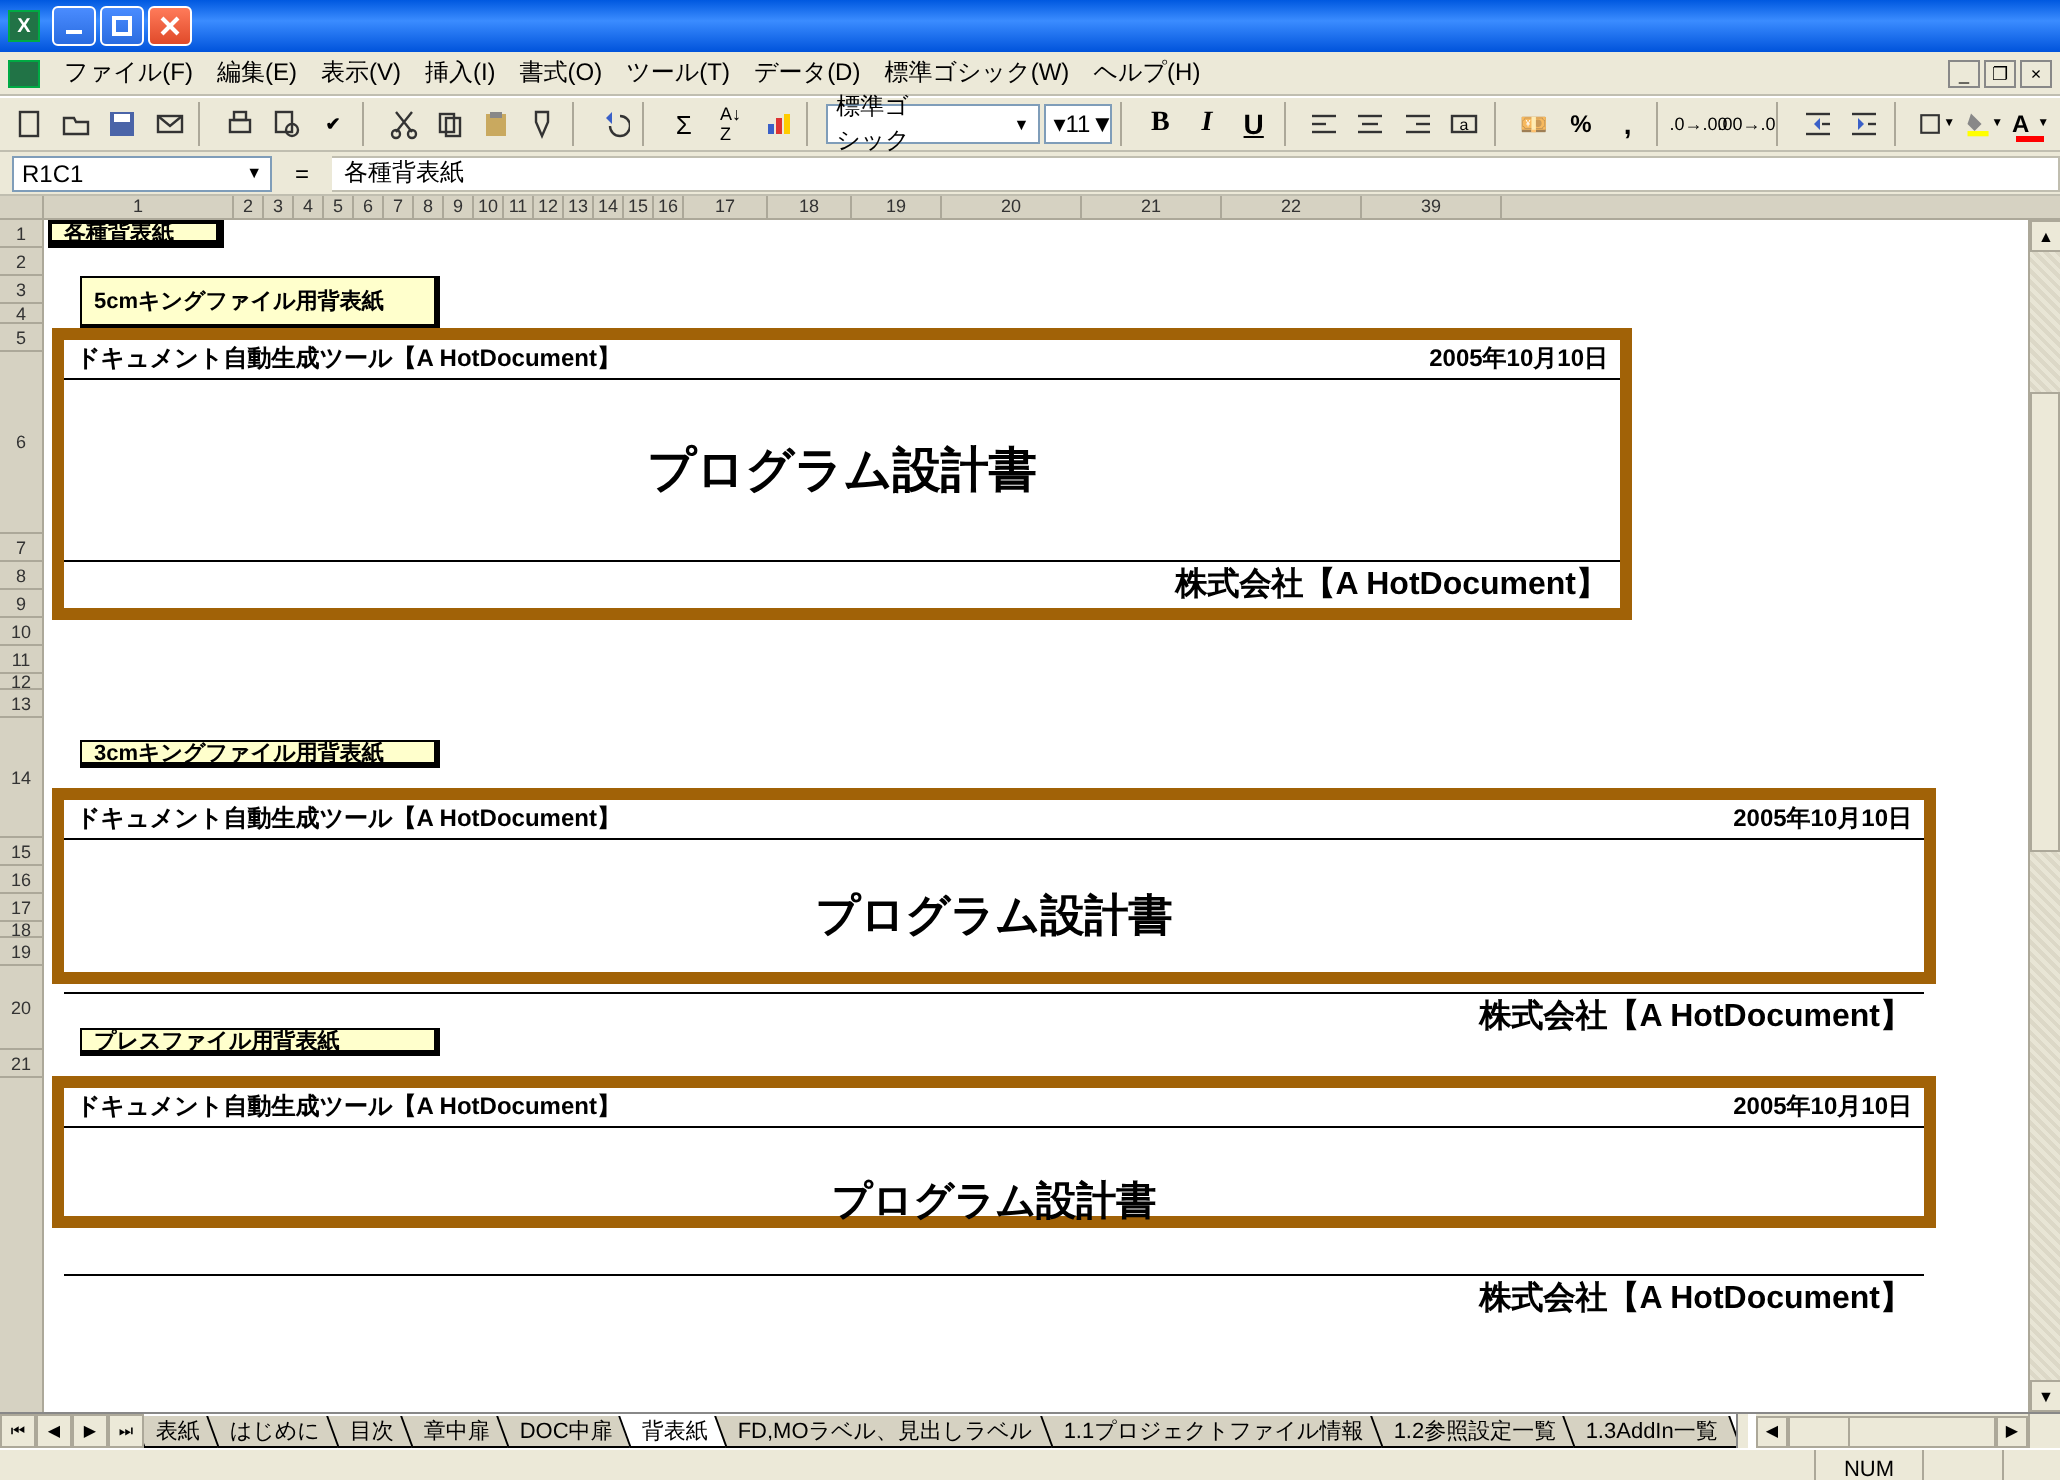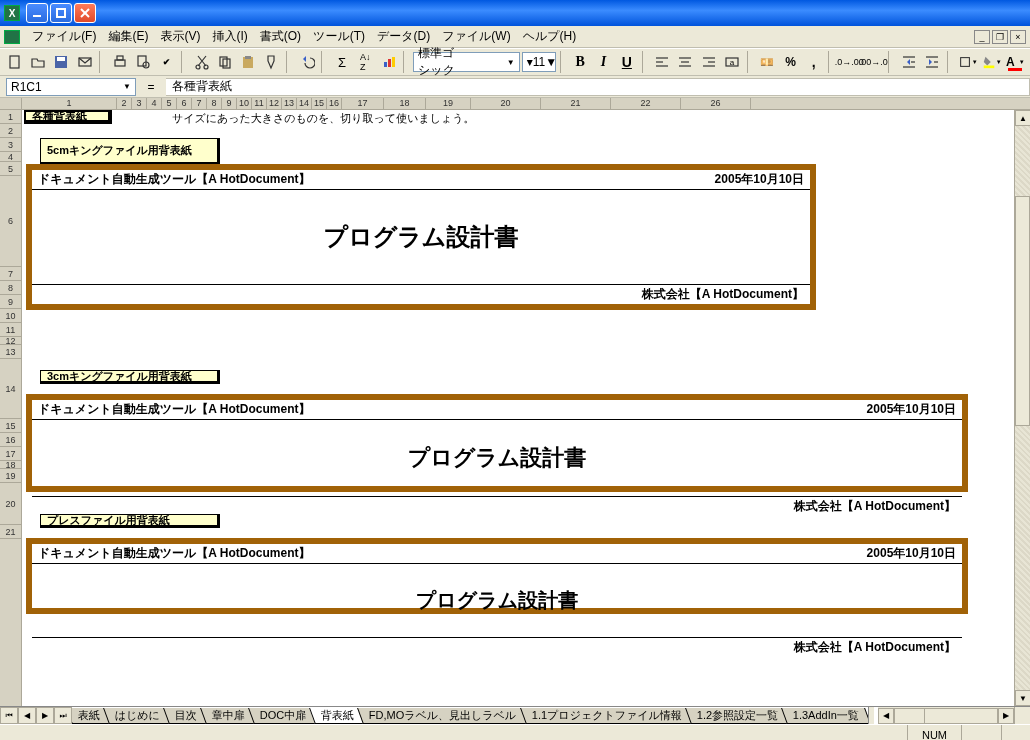--- a/index.html
+++ b/index.html
@@ -60,21 +60,21 @@
 
 
 .cell-btn { position:absolute; background:#ffffcc; border:1px solid #000; border-right:3px solid #000; border-bottom:3px solid #000; font-weight:bold; font-size:11px; padding:0 6px; display:flex; align-items:center; }
 .cell-btn.selected { border:2px solid #000; border-right:4px solid #000; border-bottom:4px solid #000; }
 .note { position:absolute; font-size:11px; }
 
 .cover { position:absolute; border:6px solid #a16207; display:flex; flex-direction:column;gap:23px; }
 .cover .row1 { display:flex; border-bottom:1px solid #000; font-weight:bold; font-size:12px; padding:1px 6px; }
 .cover .row1 .date { margin-left:auto; }
 .cover .main { flex:1; display:flex; align-items:center; justify-content:center; font-size:24px; font-weight:bold; }
-.cover .foot { border-top:1px solid #000; text-align:right; padding:1px 6px; font-weight:bold; font-size:12px; }
+.cover .foot { border-top:1px solid #000; text-align:right; padding:1px 6px; font-weight:bold; font-size:16px; }
 
 
 .tabbar { height:18px; background:#fff; display:flex; align-items:stretch; border-top:1px solid #888; }
 .tabbar .navs { display:flex; }
 .tabbar .navs .nb { width:18px; border:1px solid #aca899; background:#ece9d8; display:flex; align-items:center; justify-content:center; font-size:8px; }
 .tabbar .tabs { flex:0 0 auto; display:flex; align-items:flex-end; overflow:hidden; }
 .tabbar .tab { background:#fff; border:1px solid #000; border-top:none; transform:skewX(20deg); padding:0 8px; font-size:11px; margin-left:-3px; white-space:nowrap; }
 .tabbar .tab.inactive { background:#d6d2c2; }
 .tabbar .tab .lab { display:inline-block; transform:skewX(-20deg); }
 .tabbar .hscroll { flex:1; display:flex; align-items:center; background:#ece9d8; margin-left:4px; }
@@ -118,21 +118,21 @@
 <div class="menubar">
   <div class="xl-ico"></div>
   <div id="menu-items" style="display: flex; text-align: center;">
       <div class="item">ファイル(F)</div>
       <div class="item">編集(E)</div>
       <div class="item">表示(V)</div>
       <div class="item">挿入(I)</div>
       <div class="item">書式(O)</div>
       <div class="item">ツール(T)</div>
       <div class="item">データ(D)</div>
-      <div class="item">ファイル(W)</div>
+      <div class="item">標準ゴシック(W)</div>
       <div class="item">ヘルプ(H)</div>
     </div>
   <div class="spacer"></div>
   <div class="mdiwin">
     <div class="mb">_</div>
     <div class="mb">❐</div>
     <div class="mb">×</div>
   </div>
 </div>
 
@@ -347,21 +347,21 @@
       <div class="ch" style="width: 15px;">13</div>
       <div class="ch" style="width: 15px;">14</div>
       <div class="ch" style="width: 15px;">15</div>
       <div class="ch" style="width: 15px;">16</div>
       <div class="ch" style="width: 42px;">17</div>
       <div class="ch" style="width: 42px;">18</div>
       <div class="ch" style="width: 45px;">19</div>
       <div class="ch" style="width: 70px;">20</div>
       <div class="ch" style="width: 70px;">21</div>
       <div class="ch" style="width: 70px;">22</div>
-      <div class="ch" style="width: 70px;">26</div>
+      <div class="ch" style="width: 70px;">39</div>
     </div>
 </div>
 
 <div class="workarea">
   <div class="rowheads" id="row-heads">
       <div class="rh" style="height: 14px; line-height: 14px;">1</div>
       <div class="rh" style="height: 14px; line-height: 14px;">2</div>
       <div class="rh" style="height: 14px; line-height: 14px;">3</div>
       <div class="rh" style="height: 10px; line-height: 10px;">4</div>
       <div class="rh" style="height: 14px; line-height: 14px;">5</div>
@@ -379,21 +379,20 @@
       <div class="rh" style="height: 14px; line-height: 14px;">17</div>
       <div class="rh" style="height: 8px; line-height: 8px;">18</div>
       <div class="rh" style="height: 14px; line-height: 14px;">19</div>
       <div class="rh" style="height: 42px; line-height: 42px;">20</div>
       <div class="rh" style="height: 14px; line-height: 14px;">21</div>
       <div class="rh" style="height: 167px; border-bottom: none;"></div>
     </div>
   <div class="grid" id="grid">
 
     <div class="cell-btn selected" style="left:2px; top:0; width:88px; height:14px;">各種背表紙</div>
-    <div class="note" style="left:150px; top:1px;">サイズにあった大きさのものを、切り取って使いましょう。</div>
 
     <div class="cell-btn" style="left:18px; top:28px; width:180px; height:27px;">5cmキングファイル用背表紙</div>
 
     <div class="cover" style="left:4px; top:54px; width:790px; height:146px;">
       <div class="row1">
           <span>ドキュメント自動生成ツール【A HotDocument】</span>
           <span class="date">2005年10月10日</span>
         </div>
       <div class="main">プログラム設計書</div>
       <div class="foot">株式会社【A HotDocument】</div>

